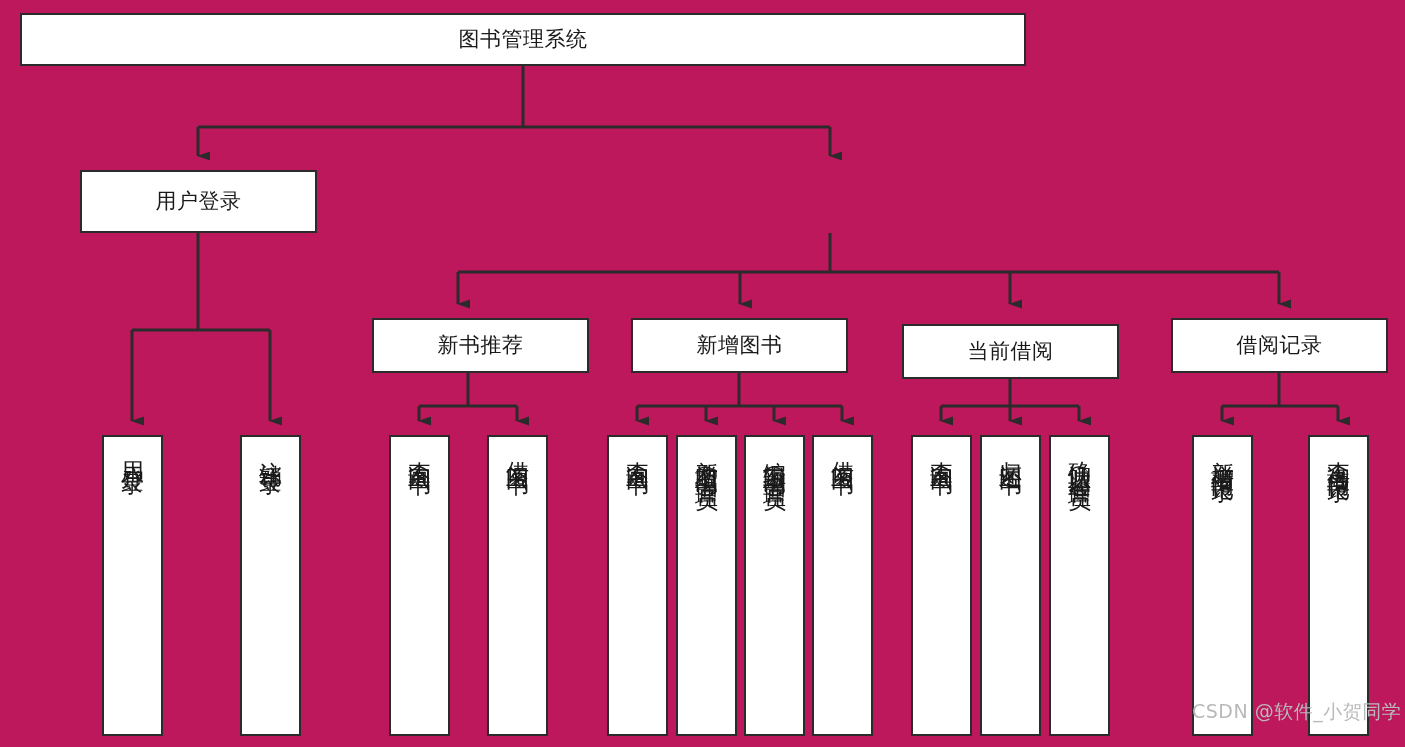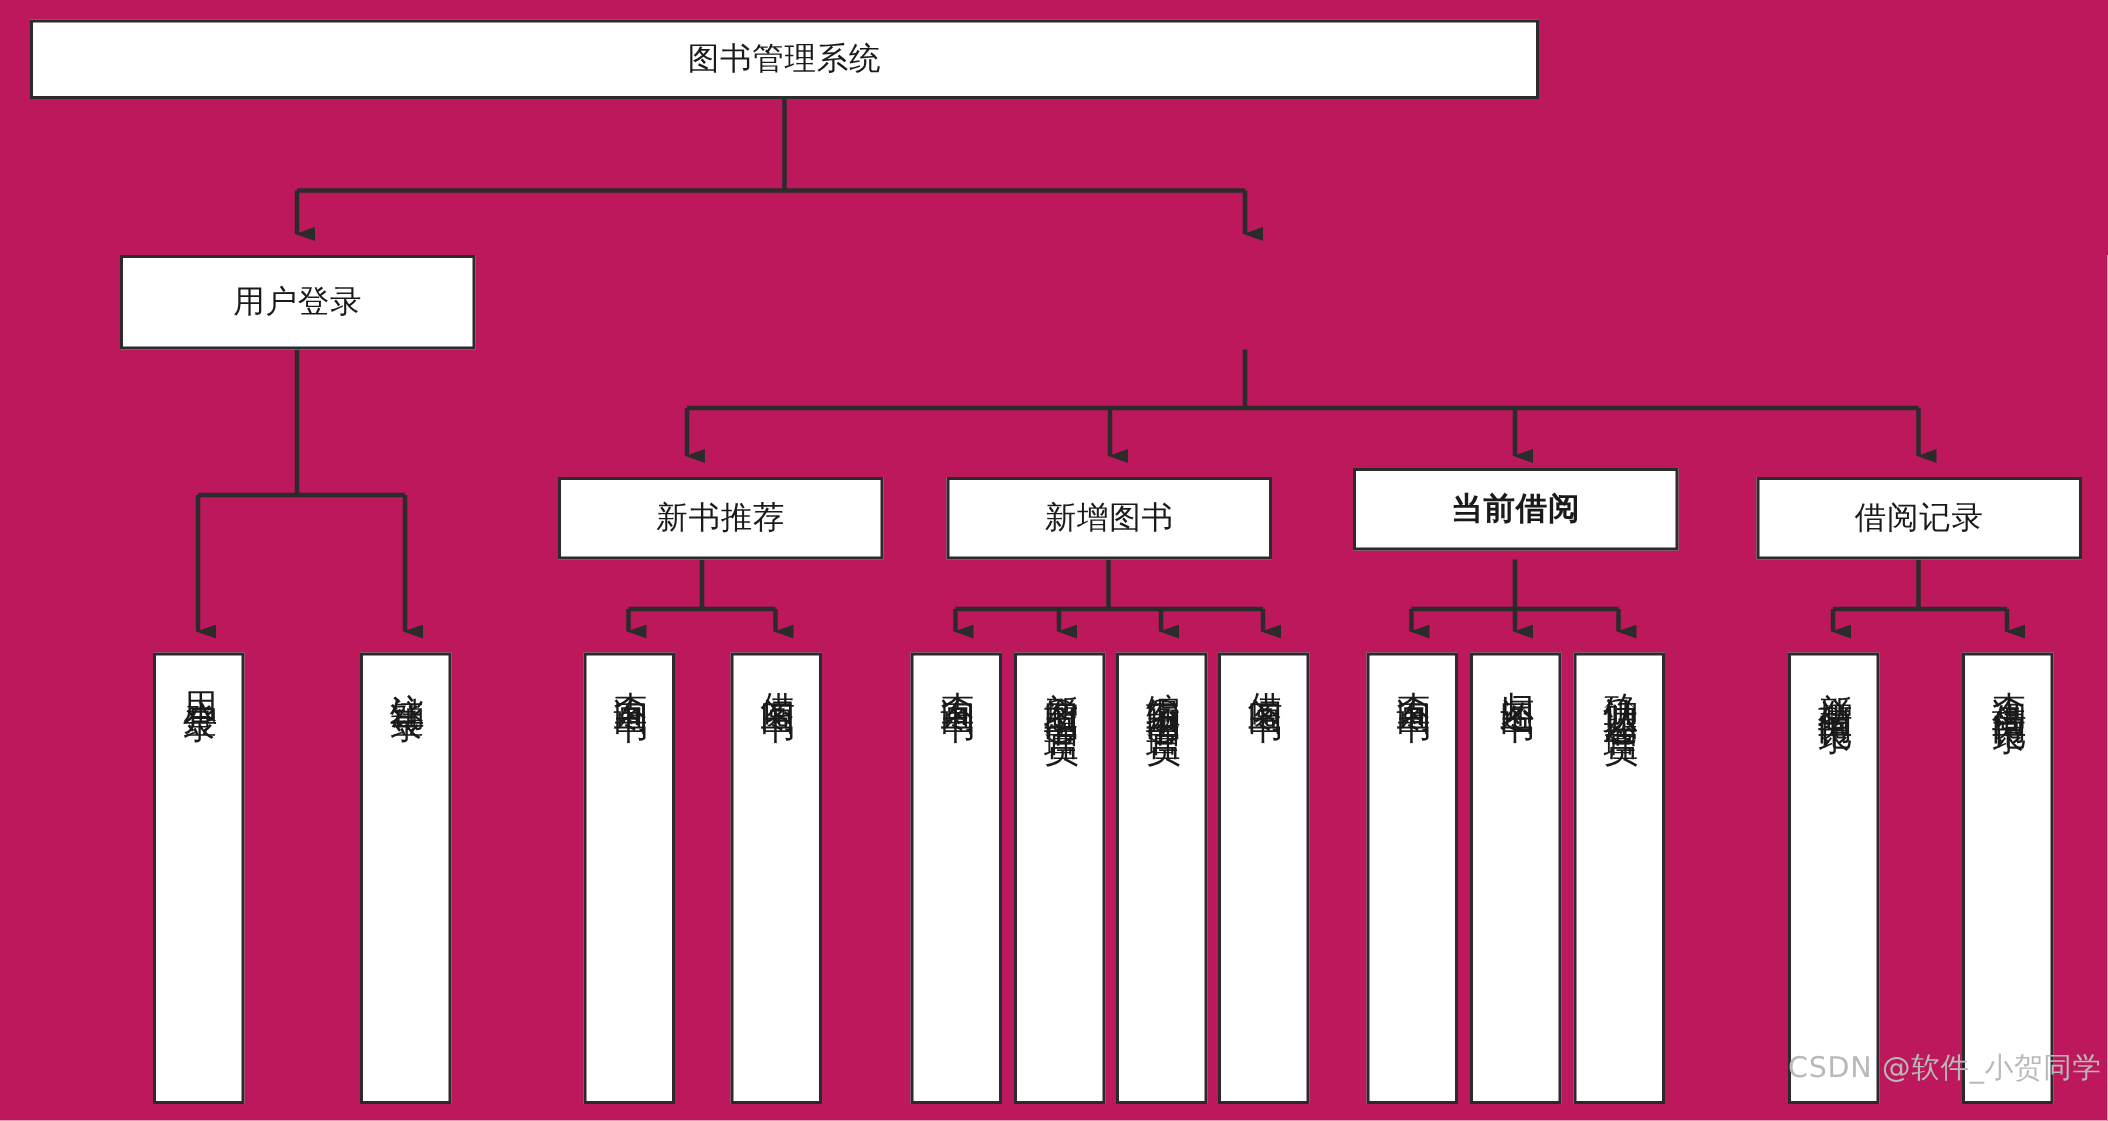--- a/index.html
+++ b/index.html
@@ -132,21 +132,21 @@
   <div class="node h" style="left:80px; top:170px; width:237px; height:63px;">
     <span class="label">用户登录</span>
   </div>
 
   <div class="node h" style="left:372px; top:318px; width:217px; height:55px;">
     <span class="label">新书推荐</span>
   </div>
   <div class="node h" style="left:631px; top:318px; width:217px; height:55px;">
     <span class="label">新增图书</span>
   </div>
-  <div class="node h" style="left:902px; top:312px; width:217px; height:55px;font-weight:bold;">
+  <div class="node h" style="left:902px; top:324px; width:217px; height:55px;">
     <span class="label">当前借阅</span>
   </div>
   <div class="node h" style="left:1171px; top:318px; width:217px; height:55px;">
     <span class="label">借阅记录</span>
   </div>
 
   <div class="node v" style="left:102px; top:435px; width:61px; height:301px;">
     <span class="label">用户登录</span>
   </div>
   <div class="node v" style="left:240px; top:435px; width:61px; height:301px;">

